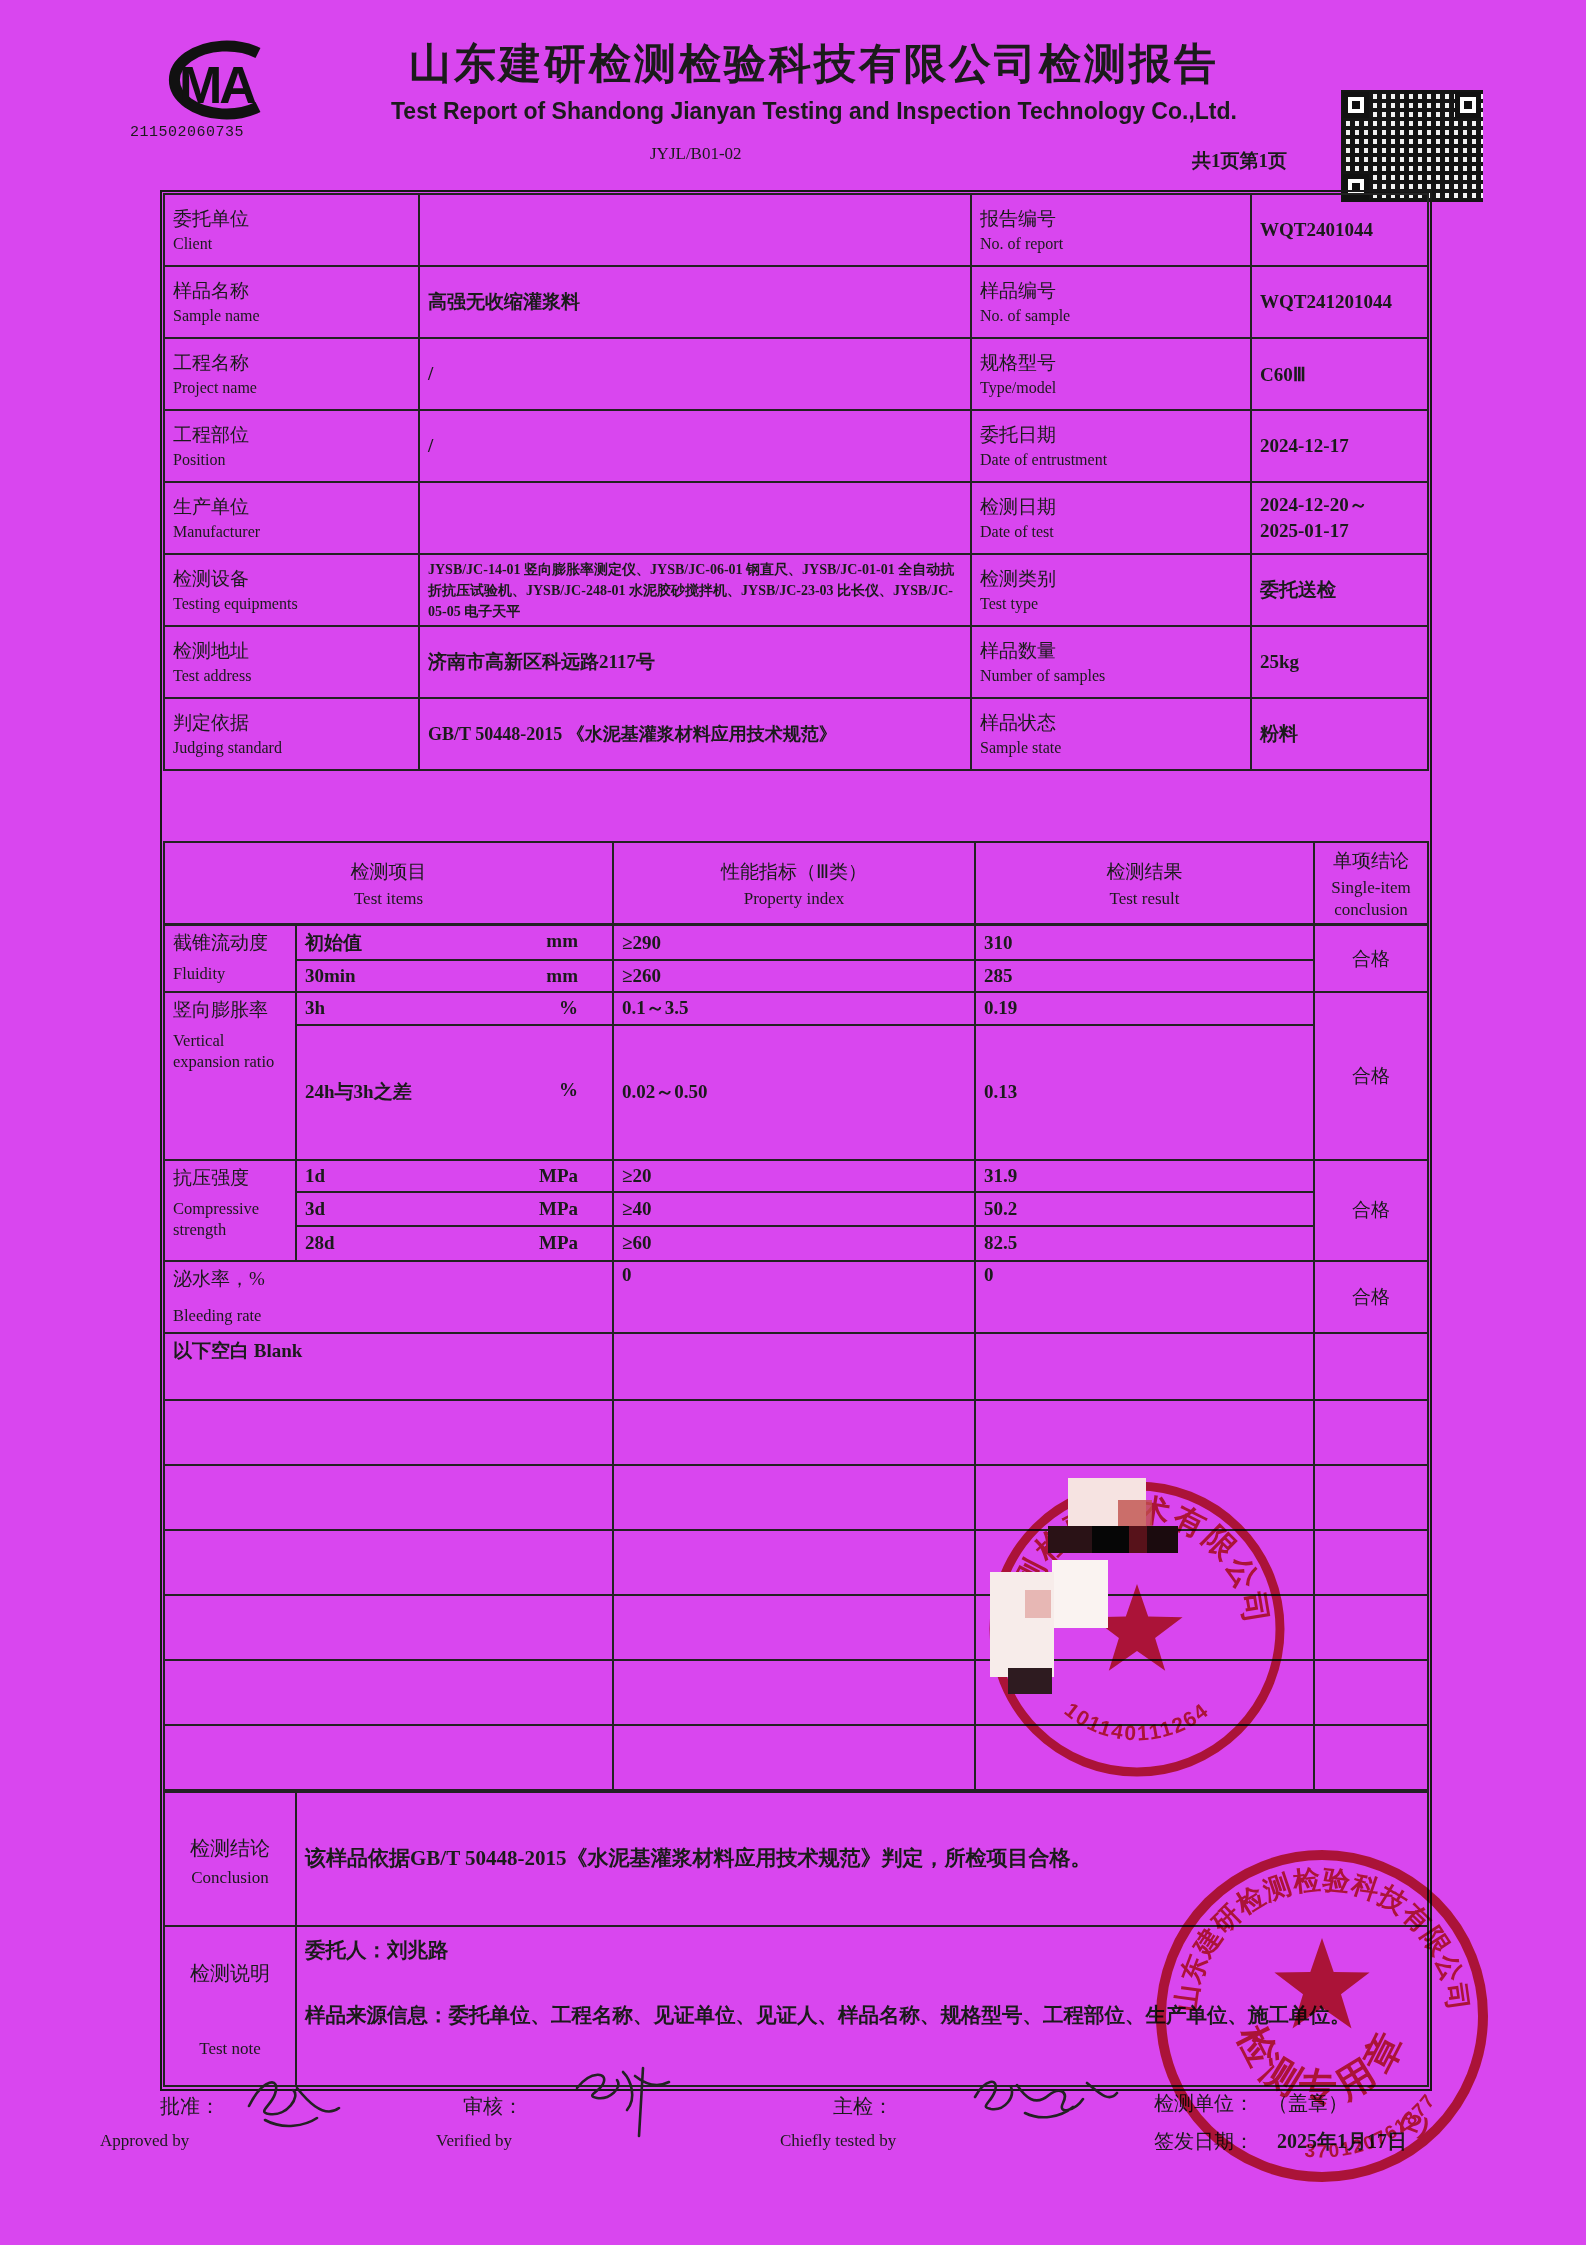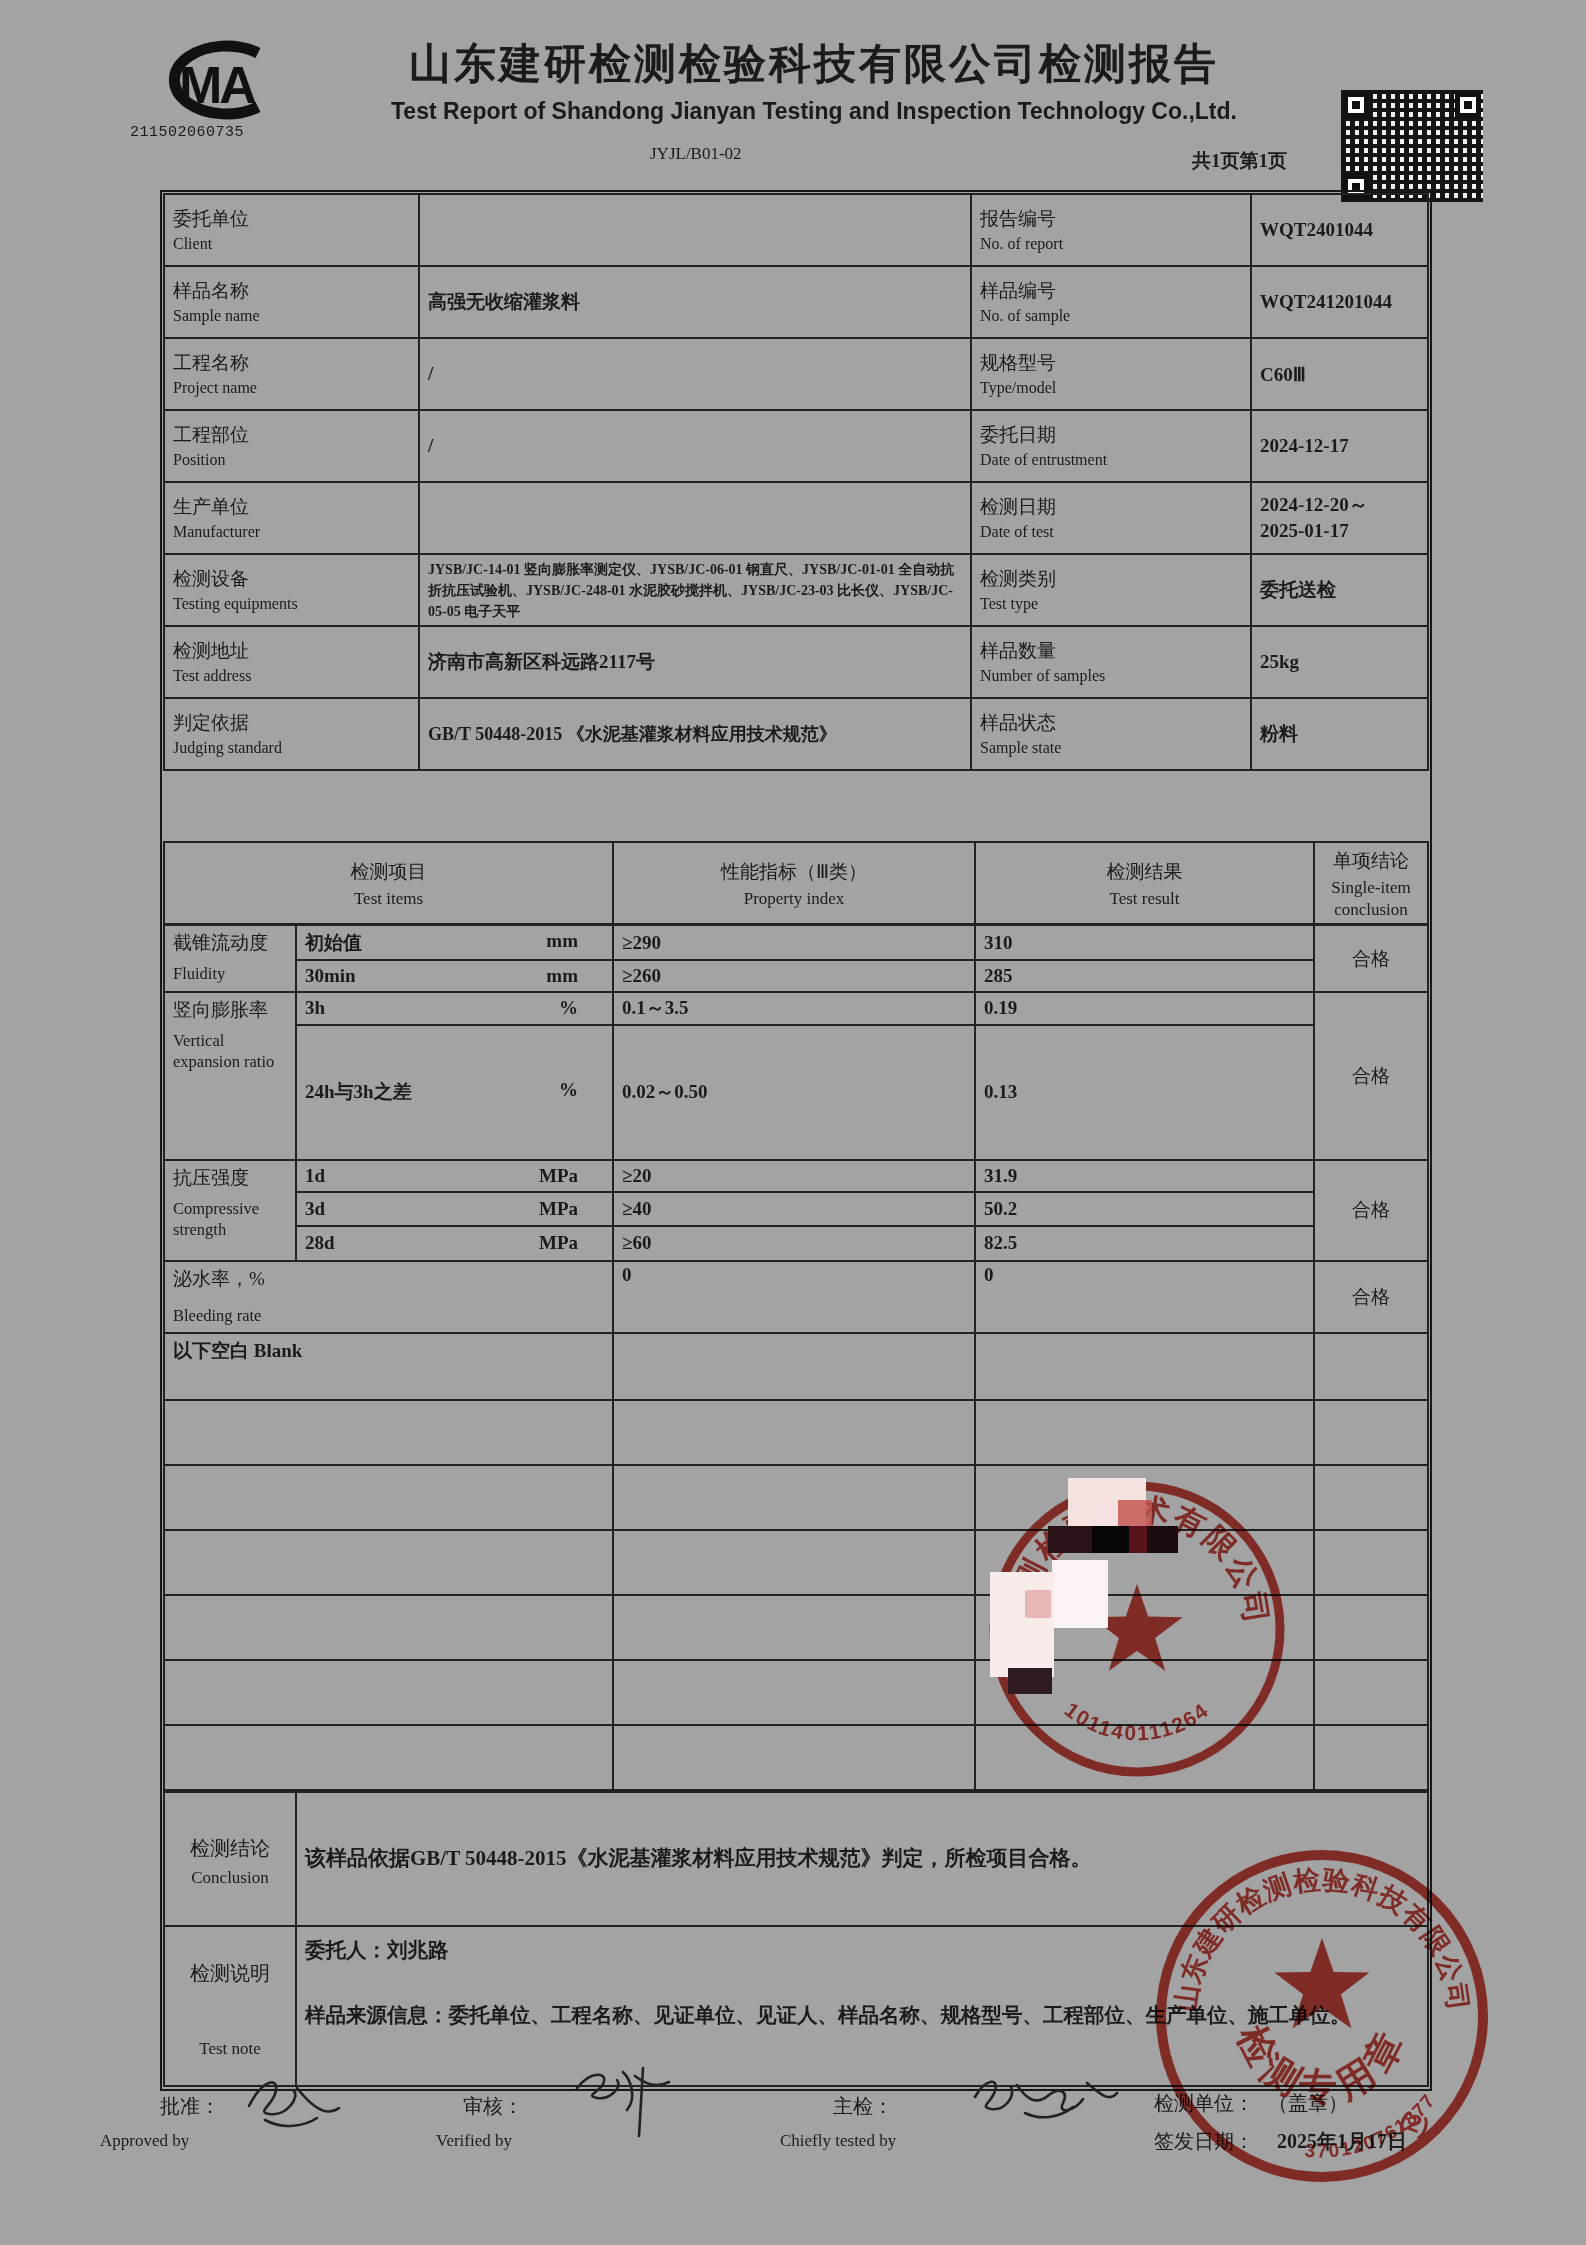--- a/index.html
+++ b/index.html
@@ -1,16 +1,16 @@
 <!DOCTYPE html>
 <html><head>
 <meta charset="utf-8">
 <style>
   html,body{margin:0;padding:0;background:#f9f8f3;}
-  #page{position:relative;width:1586px;height:2245px;background:#a3a3a3;
+  #page{position:relative;width:1586px;height:2245px;background:#d946ef;
         font-family:"Liberation Serif",serif;color:#1b1b1b;overflow:hidden;}
 
   
   .doc-title{position:absolute;left:314px;top:36px;width:1000px;text-align:center;
     font-family:"Liberation Sans",sans-serif;font-weight:bold;font-size:42px;letter-spacing:3px;}
   .doc-subtitle{position:absolute;left:314px;top:98px;width:1000px;text-align:center;
     font-family:"Liberation Sans",sans-serif;font-weight:bold;font-size:23px;}
   .form-code{position:absolute;left:650px;top:144px;width:300px;
     font-family:Liberation Serif, serif;font-size:17px;}
   .page-info{position:absolute;left:1192px;top:148px;font-size:19px;font-weight:bold;}

